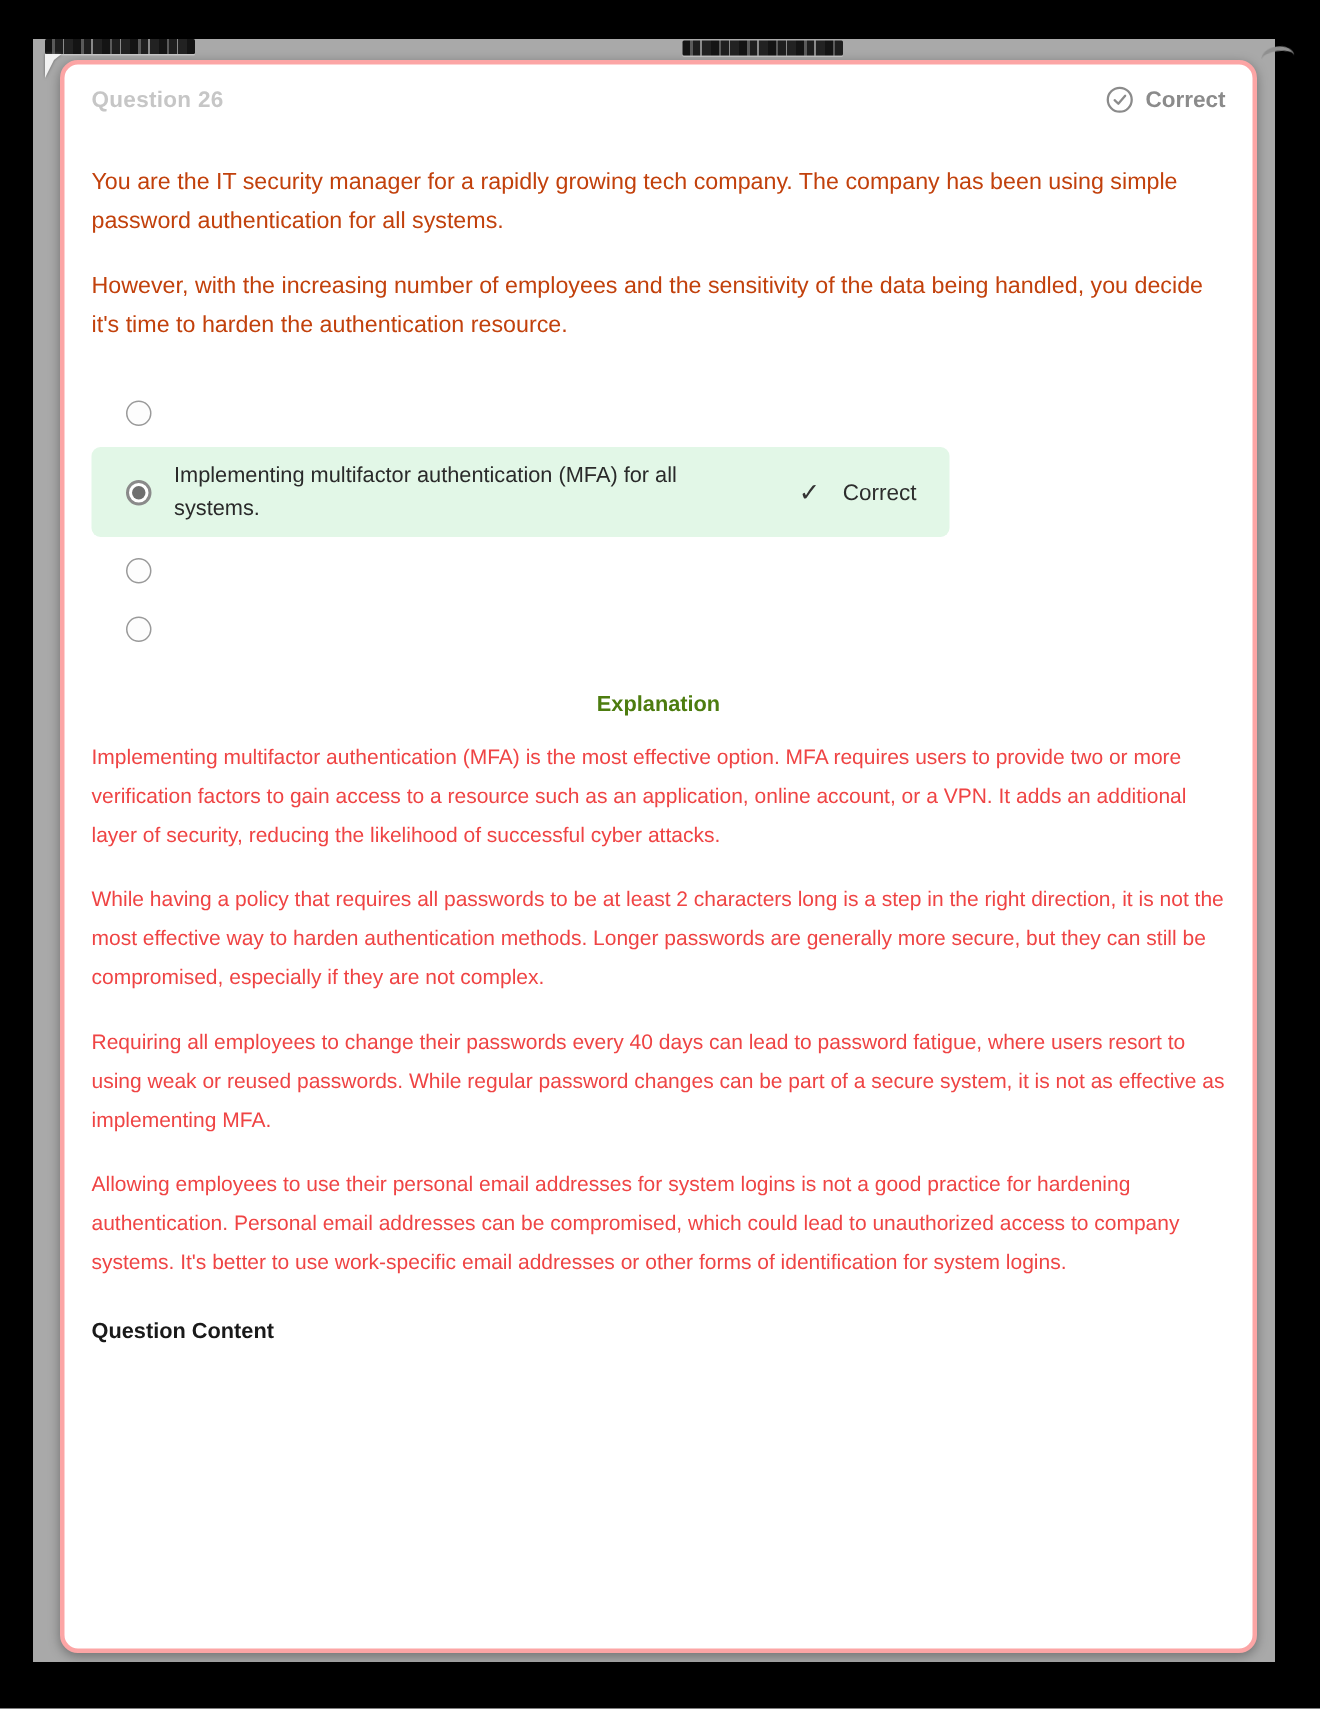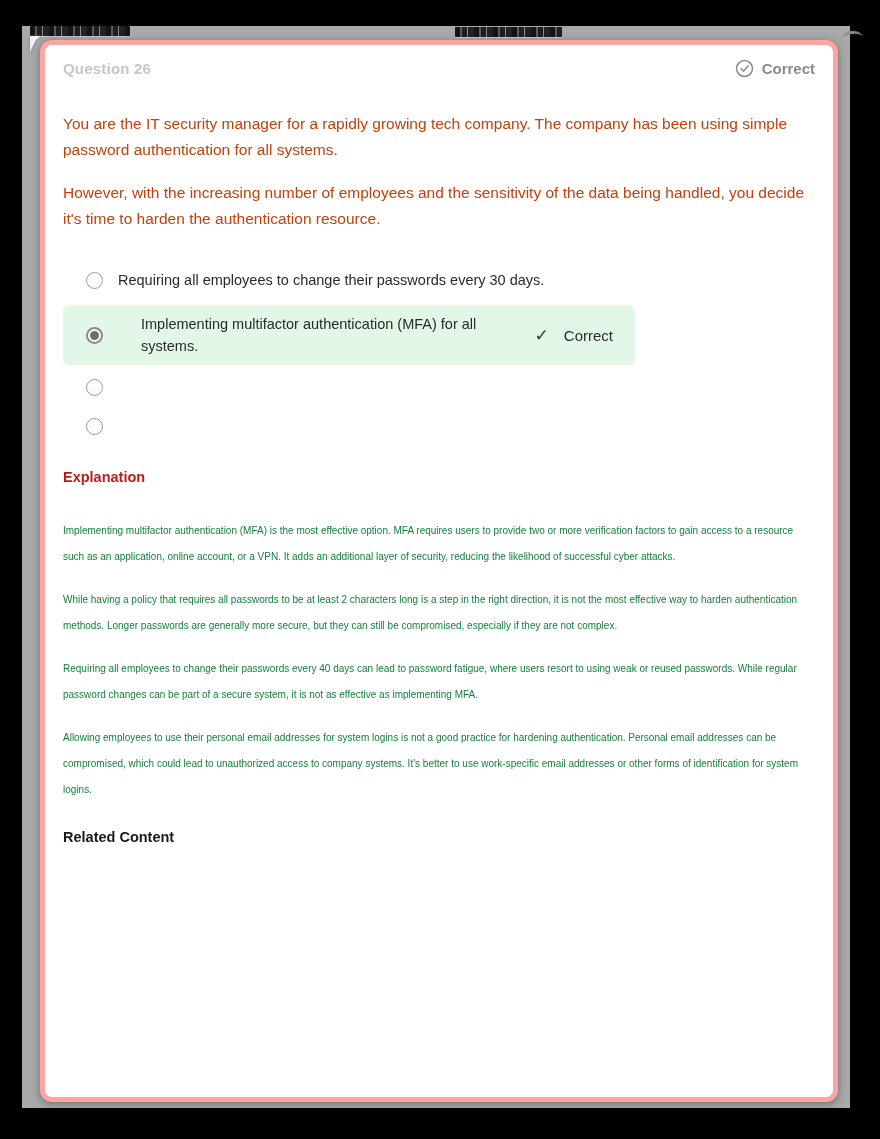--- a/index.html
+++ b/index.html
@@ -26,56 +26,56 @@
     border-bottom:12px solid transparent;border-top:4px solid #f2f2f2;
     filter:drop-shadow(0 0 1px #666);
   }
   .corner-artifact{
     position:absolute;left:841px;top:31px;width:22px;height:12px;
     border-top:3px solid #8f8f8f;border-radius:50% 50% 0 0;
     transform:rotate(-8deg);filter:blur(.4px);
   }
   .card{
     position:absolute;left:40px;top:40px;width:798px;height:1062px;
-    box-sizing:border-box;background:#fff;border:5px solid #fca5a5;
+    box-sizing:border-box;background:#fff;border:3px solid #fca5a5;
     border-radius:12px;box-shadow:0 2px 8px rgba(0,0,0,.35);
     padding:14px 18px 0 18px;overflow:hidden;
   }
   .card-header{display:flex;justify-content:space-between;align-items:center;margin-bottom:33px;}
   .question-label{font-size:15px;font-weight:700;color:#c6c6c6;letter-spacing:.2px;}
   .status{display:flex;align-items:center;gap:8px;color:#8b8b8b;font-size:15px;font-weight:700;}
   .status svg{display:block;}
   .q-para{font-size:15.5px;line-height:26px;color:#c2410c;margin:0 0 17px 0;}
   .options{margin-top:29px;}
   .option{
     display:flex;align-items:center;width:572px;box-sizing:border-box;
     padding:8px 10px 8px 23px;margin-bottom:6px;cursor:default;
   }
-  .option.correct{background:#e2f7e7;border-radius:6px;gap:23px;}
+  .option.correct{background:#e2f7e7;border-radius:6px;}
   .option-text{font-size:14.5px;line-height:22px;color:#2a2a2a;max-width:515px;}
   .option.correct .option-text{max-width:392px;}
   .radio{
     width:15px;height:15px;border:1.5px solid #9a9a9a;border-radius:50%;
     background:#fdfdfd;flex:none;margin-right:15px;
   }
   .radio.selected{
     width:13px;height:13px;border:2.5px solid #8a8a8a;background:#fff;
     display:flex;align-items:center;justify-content:center;
   }
   .radio-dot{width:9px;height:9px;border-radius:50%;background:#6f6f6f;}
   .correct-badge{
     margin-left:auto;display:flex;align-items:center;gap:15px;
     color:#2d2d2d;font-size:15px;padding-right:12px;white-space:nowrap;
   }
   .check-glyph{font-size:17px;color:#333;}
   .section-heading{
-    margin-top:26px;margin-bottom:33px;
-    font-size:14.5px;font-weight:700;color:#b91c1c;
+    margin-top:26px;margin-bottom:13px;
+    font-size:14.5px;font-weight:700;color:#4d7c0f;text-align:center;
   }
-  .x-para{font-size:10px;line-height:26px;color:#15803d;margin:0 0 17px 0;}
+  .x-para{font-size:14px;line-height:26px;color:#ef4444;margin:0 0 17px 0;}
   .related-heading{margin-top:26px;font-size:14.5px;font-weight:700;color:#191919;}
 </style>
 </head>
 <body>
 
 <div class="page-bg"></div>
 <div class="bg-fragment left"></div>
 <div class="bg-fragment mid"></div>
 <div class="cursor-artifact"></div>
 <div class="corner-artifact"></div>
@@ -95,21 +95,20 @@
     </div>
   </div>
 
   <p class="q-para">You are the IT security manager for a rapidly growing tech company. The company has been using simple password authentication for all systems.</p>
   <p class="q-para">However, with the increasing number of employees and the sensitivity of the data being handled, you decide it's time to harden the authentication resource.</p>
 
   <div class="options">
 
     <div class="option">
       <span class="radio"></span>
-      <span class="option-text">Requiring all employees to change their passwords every 30 days.</span>
     </div>
 
     <div class="option correct">
       <span class="radio selected">
           <span class="radio-dot"></span>
         </span>
       <span class="option-text">Implementing multifactor authentication (MFA) for all systems.</span>
       <span class="correct-badge">
         <span class="check-glyph">✓</span>
         <span>Correct</span>
@@ -126,15 +125,15 @@
 
   </div>
 
   <div class="section-heading">Explanation</div>
 
   <p class="x-para">Implementing multifactor authentication (MFA) is the most effective option. MFA requires users to provide two or more verification factors to gain access to a resource such as an application, online account, or a VPN. It adds an additional layer of security, reducing the likelihood of successful cyber attacks.</p>
   <p class="x-para">While having a policy that requires all passwords to be at least 2 characters long is a step in the right direction, it is not the most effective way to harden authentication methods. Longer passwords are generally more secure, but they can still be compromised, especially if they are not complex.</p>
   <p class="x-para">Requiring all employees to change their passwords every 40 days can lead to password fatigue, where users resort to using weak or reused passwords. While regular password changes can be part of a secure system, it is not as effective as implementing MFA.</p>
   <p class="x-para">Allowing employees to use their personal email addresses for system logins is not a good practice for hardening authentication. Personal email addresses can be compromised, which could lead to unauthorized access to company systems. It's better to use work-specific email addresses or other forms of identification for system logins.</p>
 
-  <div class="related-heading">Related Content</div>
+  <div class="related-heading">Question Content</div>
 
 </div>
 
 </body></html>

